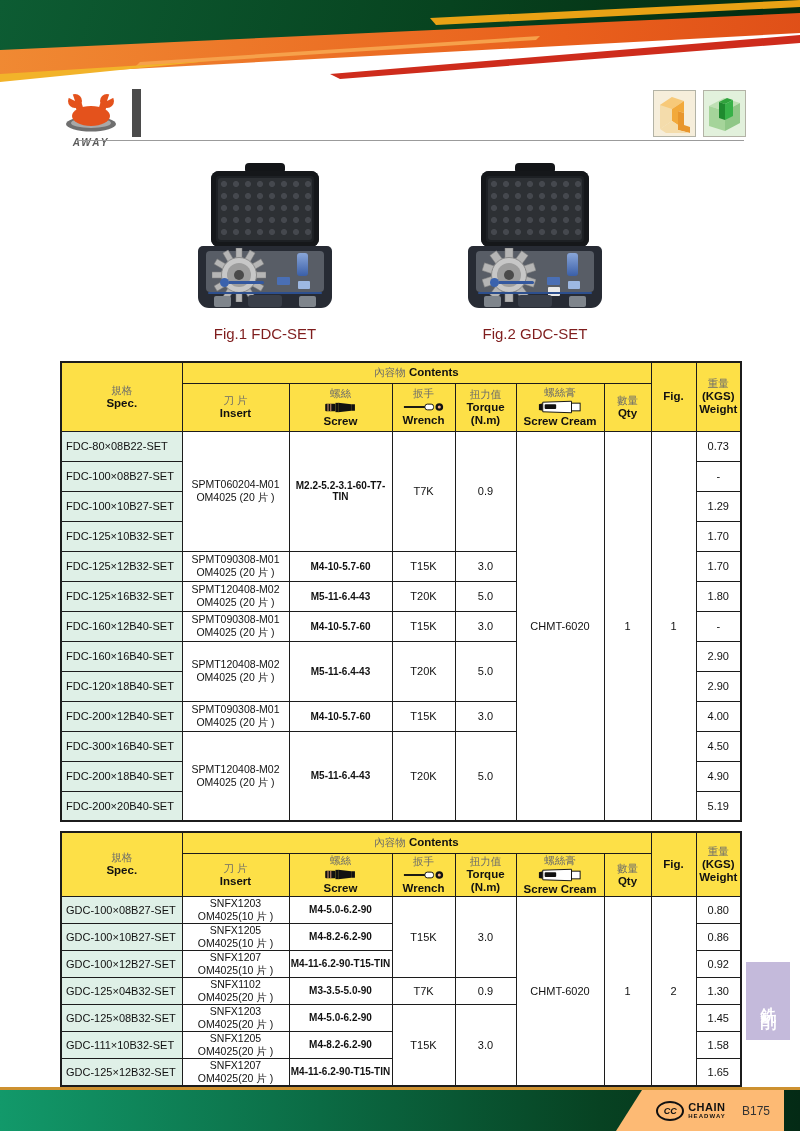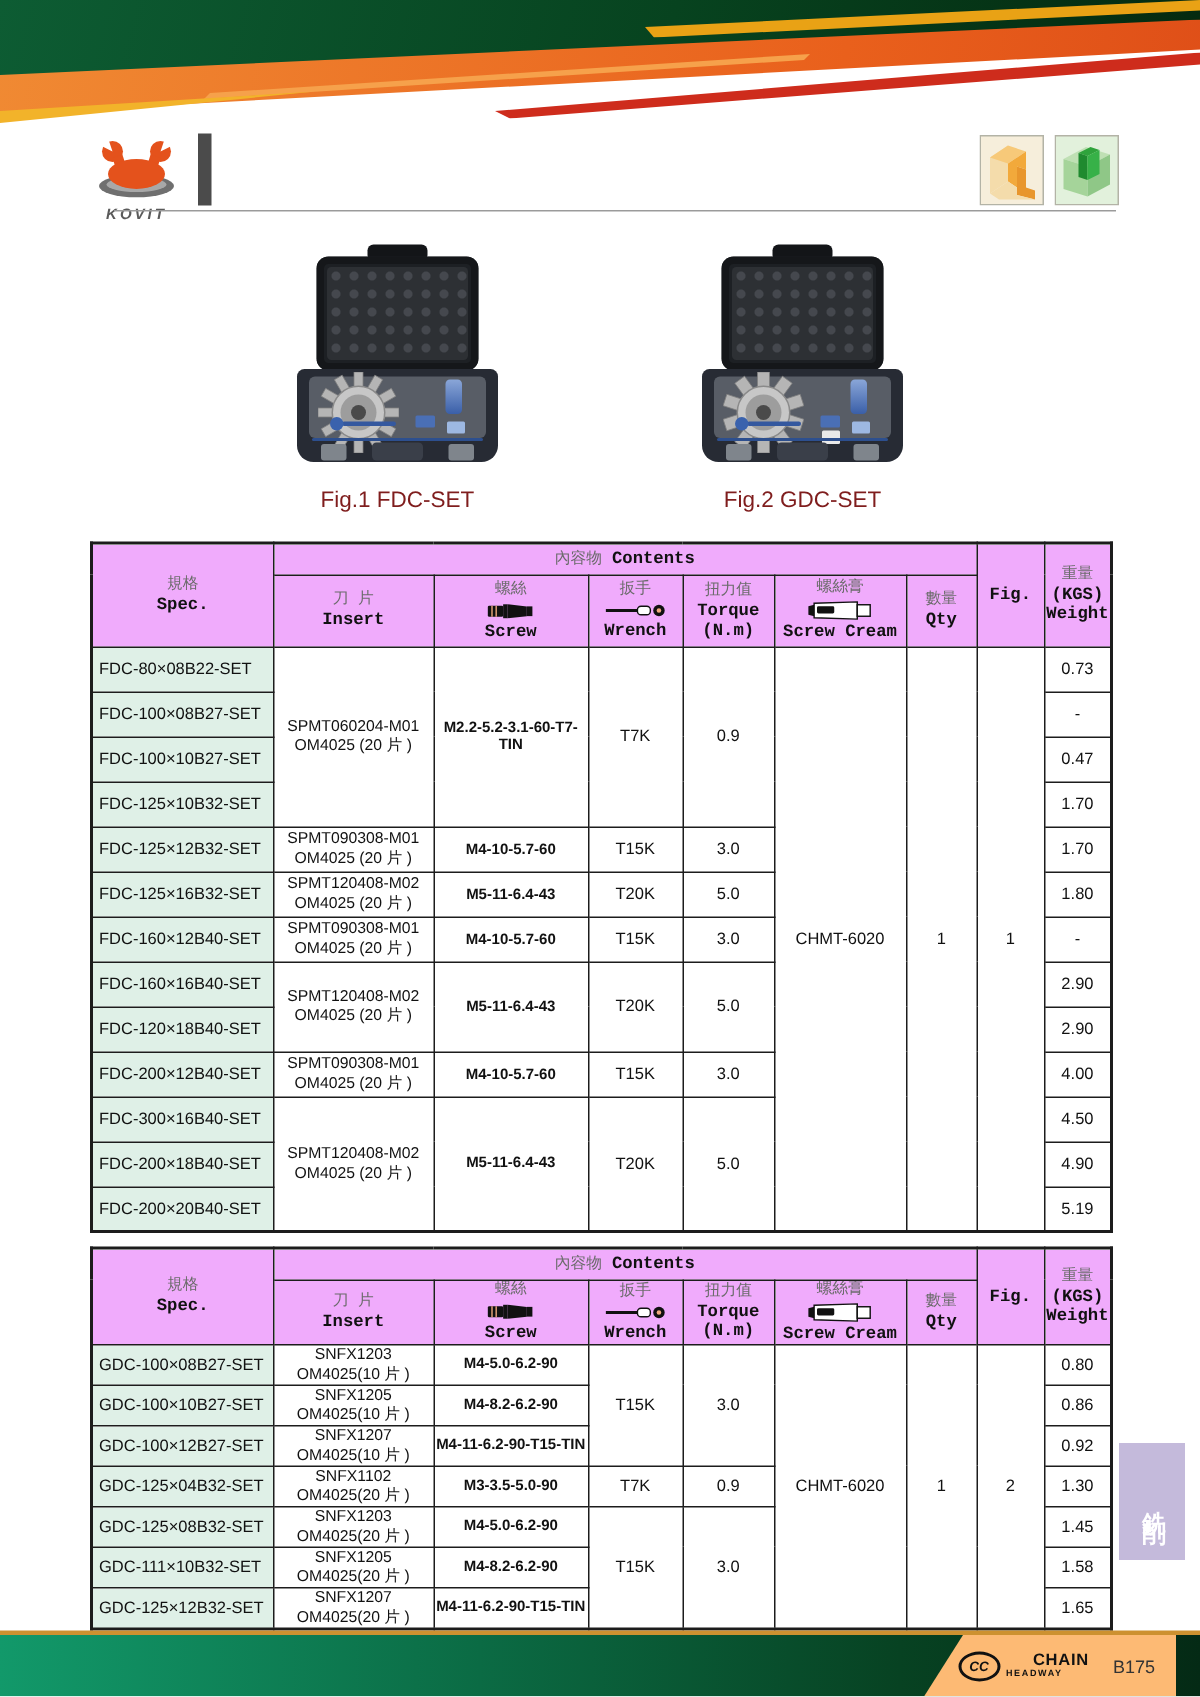--- a/index.html
+++ b/index.html
@@ -52,21 +52,21 @@
   .driver{position:absolute;left:22px;bottom:8px;width:36px;height:3px;background:#34589f;border-radius:2px;}
   .knob{position:absolute;left:14px;bottom:5px;width:9px;height:9px;border-radius:50%;background:#3a62ad;}
   .wcard{position:absolute;right:34px;top:36px;width:12px;height:9px;background:#e9e9e9;border-radius:1px;}
   .figcap{font-size:15px;color:#7f1d1d;margin-top:7px;}
 
   
   table{border-collapse:collapse;table-layout:fixed;margin-left:60px;width:680px;
         border:2px solid #1c1c1c;background:#fff;}
   .t1{margin-top:7px;} .t2{margin-top:9px;}
   th,td{border:1px solid #1c1c1c;padding:0 1px;text-align:center;font-size:11px;overflow:hidden;}
-  thead th{background:#f0abfc;font-weight:bold;font-family:Liberation Mono, monospace;}
+  thead th{background:#fde047;font-weight:bold;}
   .t1 thead tr.r1,.t2 thead tr.r1{height:21px;}
   .t1 thead tr.r2{height:48px;} .t2 thead tr.r2{height:42px;}
   .t1 tbody tr{height:30px;} .t2 tbody tr{height:27px;}
   .zh{color:#6b6b6b;font-weight:normal;font-size:10.5px;line-height:13px;}
   .en{color:#111;font-weight:bold;font-size:11.5px;line-height:13px;}
   .contents-h .zh,.contents-h .en{display:inline;}
   td.spec{background:#dff0e7;text-align:left;padding-left:4px;font-size:11px;}
   td.screw{font-size:10px;font-weight:bold;}
   td.ins{font-size:10.5px;line-height:13px;}
   .hicon{display:block;margin:1px auto;}
@@ -81,21 +81,21 @@
   .footer{position:absolute;left:0;bottom:0;width:800px;height:44px;}
   .f-goldline{height:3px;background:#cd9130;}
   .f-green{height:41px;background:linear-gradient(90deg,#12996a 0%,#0b6b44 40%,#074222 75%,#042a15 100%);}
   .f-white{position:absolute;right:0;top:3px;width:168px;height:41px;background:#fdba74;
            clip-path:polygon(26px 0,168px 0,168px 41px,0 41px);
            display:flex;align-items:center;justify-content:flex-end;padding-right:16px;}
   .f-logo{display:flex;align-items:center;gap:4px;}
   .cc-badge{width:24px;height:16px;border:2px solid #111;border-radius:50%;display:flex;align-items:center;
             justify-content:center;font-size:9px;font-weight:bold;font-style:italic;letter-spacing:0;}
   .brand{line-height:1;}
-  .brand .b1{font-size:11px;font-weight:bold;letter-spacing:.5px;margin-left:18px;}
+  .brand .b1{font-size:11px;font-weight:bold;letter-spacing:.5px;}
   .brand .b2{font-size:6px;font-weight:bold;letter-spacing:1.1px;}
   .pageno{font-size:12px;color:#333;margin:0 14px 0 16px;}
 </style>
 </head>
 <body>
 
 <div class="page">
 
   <div class="banner">
     <div class="bn-green"></div>
@@ -112,21 +112,21 @@
         <ellipse cx="28" cy="34" rx="25" ry="7.5" fill="#6f6f6f"></ellipse>
         <ellipse cx="28" cy="33" rx="20" ry="5" fill="#a8a8a8"></ellipse>
         <circle cx="12" cy="11" r="7" fill="#e4521c"></circle>
         <circle cx="44" cy="11" r="7" fill="#e4521c"></circle>
         <polygon points="12,11 4,7 9,2" fill="#fff"></polygon>
         <polygon points="44,11 52,7 47,2" fill="#fff"></polygon>
         <rect x="13" y="14" width="7" height="9" fill="#e4521c" transform="rotate(-18 16 18)"></rect>
         <rect x="36" y="14" width="7" height="9" fill="#e4521c" transform="rotate(18 40 18)"></rect>
         <ellipse cx="28" cy="26" rx="19" ry="10" fill="#e4521c"></ellipse>
       </svg>
-      <div class="logo-word">KOVIT</div>
+      <div class="logo-word">AWAY</div>
     </div>
     <div class="hd-bar"></div>
     <div class="hd-icons">
       <svg width="43" height="47" viewBox="0 0 43 47">
         <rect x="0.5" y="0.5" width="42" height="46" fill="#f6eedb" stroke="#b3b3a6"></rect>
         <polygon points="7,15 19,7 19,31 7,39" fill="#f4dcab"></polygon>
         <polygon points="7,15 19,7 31,11 19,19" fill="#f7c979"></polygon>
         <polygon points="19,19 31,11 31,23 25,21 25,35 19,31" fill="#f2a93b"></polygon>
         <polygon points="25,21 31,23 31,35 37,37 37,43 25,40" fill="#e8962d"></polygon>
         <polygon points="7,39 19,31 25,35 25,40 37,43 13,43" fill="#f4dcab"></polygon>
@@ -319,21 +319,21 @@
           <td rowspan="13">1</td>
           <td rowspan="13">1</td>
           <td class="wt">0.73</td>
         </tr>
         <tr>
           <td class="spec">FDC-100×08B27-SET</td>
           <td class="wt">-</td>
         </tr>
         <tr>
           <td class="spec">FDC-100×10B27-SET</td>
-          <td class="wt">0.47</td>
+          <td class="wt">1.29</td>
         </tr>
         <tr>
           <td class="spec">FDC-125×10B32-SET</td>
           <td class="wt">1.70</td>
         </tr>
         <tr>
           <td class="spec">FDC-125×12B32-SET</td>
           <td class="ins">
             <div>SPMT090308-M01</div>
             <div>OM4025 (20 片 )</div>

